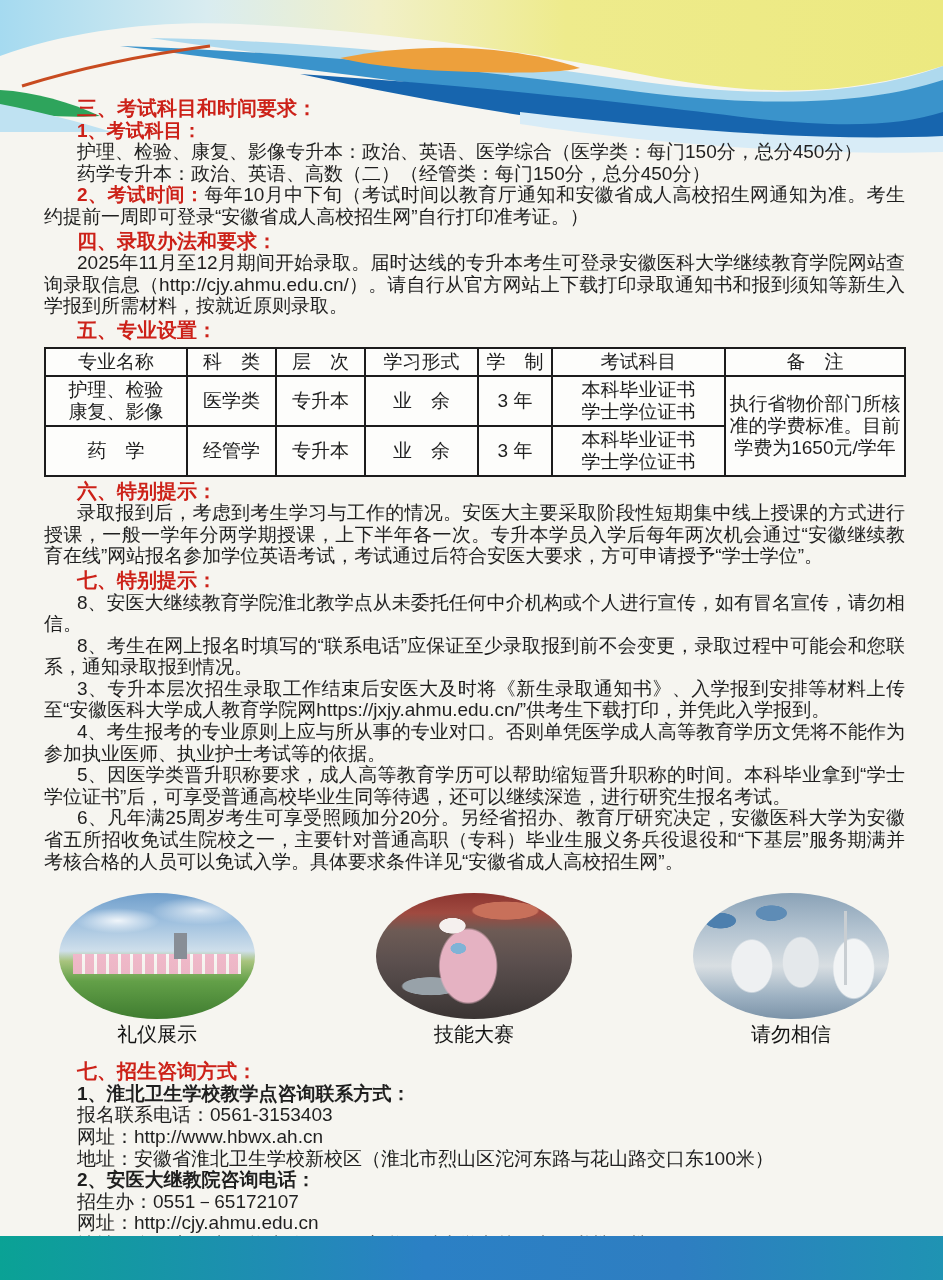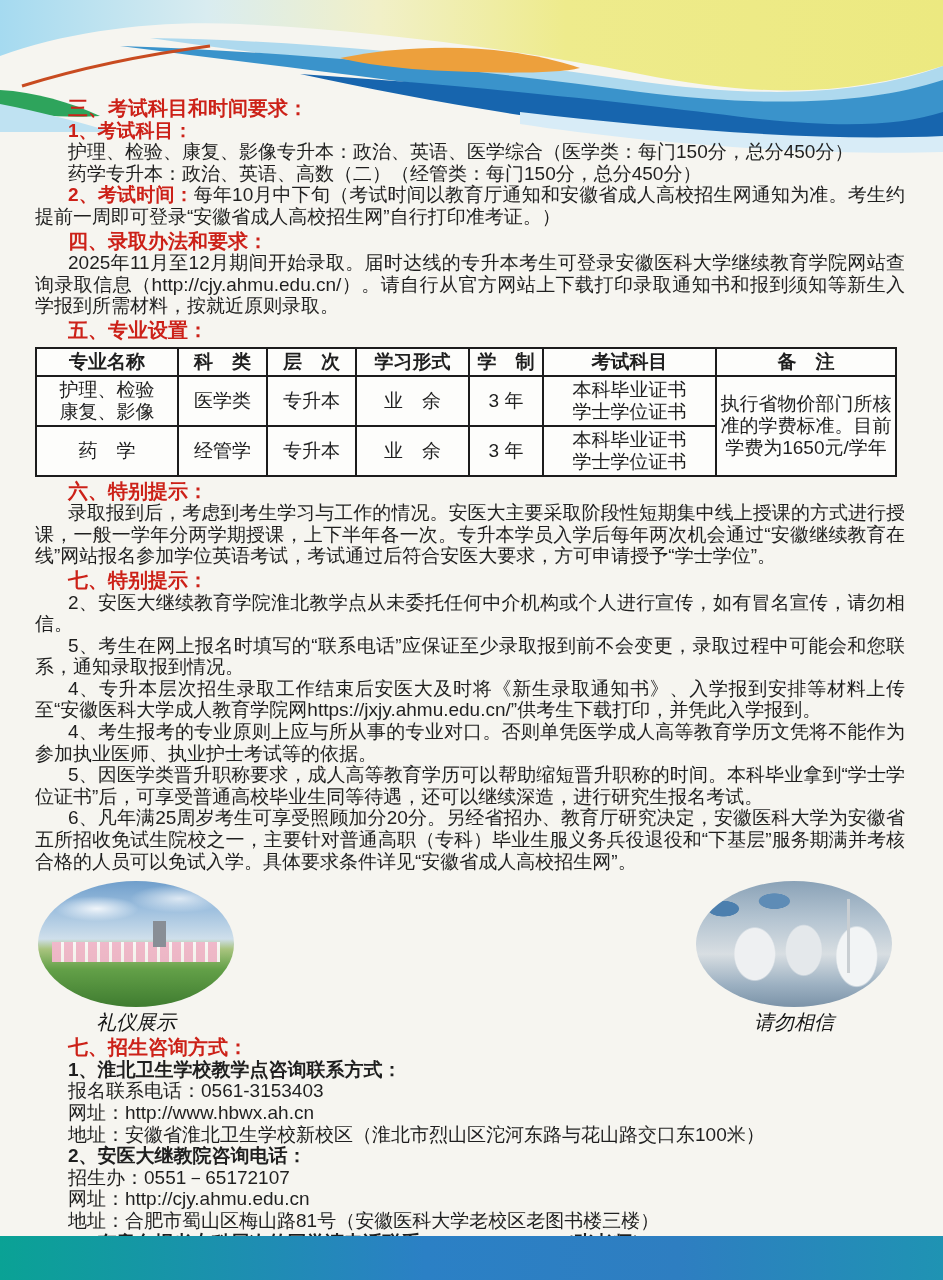--- a/index.html
+++ b/index.html
@@ -13,21 +13,21 @@
     width:943px;height:1280px;
     background:var(--page-bg);
     font-family:"Liberation Sans","DejaVu Sans",sans-serif;
     color:var(--ink);
     position:relative;
     overflow:hidden;
   }
   .header-decor{position:absolute;top:0;left:0;z-index:0;}
   .content{
     position:relative;z-index:1;
-    padding:95px 38px 0 35px;
+    padding:95px 38px 0 44px;
     font-size:19px;line-height:21.6px;
   }
   h3.sec{
     margin:3px 0 0;padding:0;
     color:var(--red);font-size:20px;line-height:21.6px;
     font-weight:bold;text-indent:33px;
   }
   h4.subsec{
     margin:0;padding:0;
     color:var(--red);font-size:19px;line-height:21.6px;
@@ -46,32 +46,32 @@
     width:860px;margin:5px 0 4px;
     table-layout:fixed;
     background:#fdfdfb;
   }
   table.majors th,table.majors td{
     border:2px solid #1c1c1c;
     text-align:center;vertical-align:middle;
     padding:2px 3px;
     font-size:19px;line-height:22px;
   }
-  table.majors th{font-weight:bold;height:24px;border-radius:17px;}
+  table.majors th{font-weight:normal;height:24px;border-radius:17px;}
   table.majors td{height:50px;}
   col.c-prog{width:142px;} col.c-cat{width:89px;} col.c-lvl{width:89px;}
   col.c-form{width:113px;} col.c-dur{width:74px;} col.c-cert{width:173px;}
   col.c-note{width:180px;}
   td.note-cell{font-size:19px;line-height:23px;padding:2px 6px;}
   
   .photos{
     display:flex;justify-content:space-between;
     width:860px;margin:9px 0 0;
   }
-  figure.photo-fig{margin:0;width:202px;text-align:center;font-style:italic;}
+  figure.photo-fig{margin:12px;width:202px;text-align:center;}
   .oval{
     width:196px;height:126px;border-radius:50%;
     margin:0 auto;
     background-color:#9db6c9;
   }
   figcaption{font-size:20px;line-height:24px;margin-top:3px;color:#141414;}
   .oval.p1{
     background:
       radial-gradient(60px 18px at 30% 22%, rgba(255,255,255,.85), rgba(255,255,255,0) 70%),
       radial-gradient(70px 20px at 72% 14%, rgba(255,255,255,.7), rgba(255,255,255,0) 70%),
@@ -199,31 +199,35 @@
           <td>3 年</td>
           <td><span>本科毕业证书</span><br><span>学士学位证书</span></td>
         </tr>
       </tbody>
     </table>
 
     <h3 class="sec">六、特别提示：</h3>
     <p class="bl">录取报到后，考虑到考生学习与工作的情况。安医大主要采取阶段性短期集中线上授课的方式进行授课，一般一学年分两学期授课，上下半年各一次。专升本学员入学后每年两次机会通过“安徽继续教育在线”网站报名参加学位英语考试，考试通过后符合安医大要求，方可申请授予“学士学位”。</p>
 
     <h3 class="sec">七、特别提示：</h3>
-    <p class="bl">2、安医大继续教育学院淮北教学点从未委托任何中介机构或个人进行宣传，如有冒名宣传，请勿相信。</p>
-    <p class="bl">5、考生在网上报名时填写的“联系电话”应保证至少录取报到前不会变更，录取过程中可能会和您联系，通知录取报到情况。</p>
-    <p class="bl">4、专升本层次招生录取工作结束后安医大及时将《新生录取通知书》、入学报到安排等材料上传至“安徽医科大学成人教育学院网https://jxjy.ahmu.edu.cn/”供考生下载打印，并凭此入学报到。</p>
+    <p class="bl">8、安医大继续教育学院淮北教学点从未委托任何中介机构或个人进行宣传，如有冒名宣传，请勿相信。</p>
+    <p class="bl">8、考生在网上报名时填写的“联系电话”应保证至少录取报到前不会变更，录取过程中可能会和您联系，通知录取报到情况。</p>
+    <p class="bl">3、专升本层次招生录取工作结束后安医大及时将《新生录取通知书》、入学报到安排等材料上传至“安徽医科大学成人教育学院网https://jxjy.ahmu.edu.cn/”供考生下载打印，并凭此入学报到。</p>
     <p class="bl">4、考生报考的专业原则上应与所从事的专业对口。否则单凭医学成人高等教育学历文凭将不能作为参加执业医师、执业护士考试等的依据。</p>
     <p class="bl">5、因医学类晋升职称要求，成人高等教育学历可以帮助缩短晋升职称的时间。本科毕业拿到“学士学位证书”后，可享受普通高校毕业生同等待遇，还可以继续深造，进行研究生报名考试。</p>
     <p class="bl">6、凡年满25周岁考生可享受照顾加分20分。另经省招办、教育厅研究决定，安徽医科大学为安徽省五所招收免试生院校之一，主要针对普通高职（专科）毕业生服义务兵役退役和“下基层”服务期满并考核合格的人员可以免试入学。具体要求条件详见“安徽省成人高校招生网”。</p>
 
     <div class="photos">
       <figure class="photo-fig">
         <div class="oval p1"></div>
         <figcaption>礼仪展示</figcaption>
+      </figure>
+      <figure class="photo-fig">
+        <div class="oval p3"></div>
+        <figcaption>技能大赛</figcaption>
       </figure>
       <figure class="photo-fig">
         <div class="oval p4"></div>
         <figcaption>请勿相信</figcaption>
       </figure>
     </div>
 
     <h3 class="sec">七、招生咨询方式：</h3>
     <p class="bl bold-line">1、淮北卫生学校教学点咨询联系方式：</p>
     <p class="bl">报名联系电话：0561-3153403</p>

